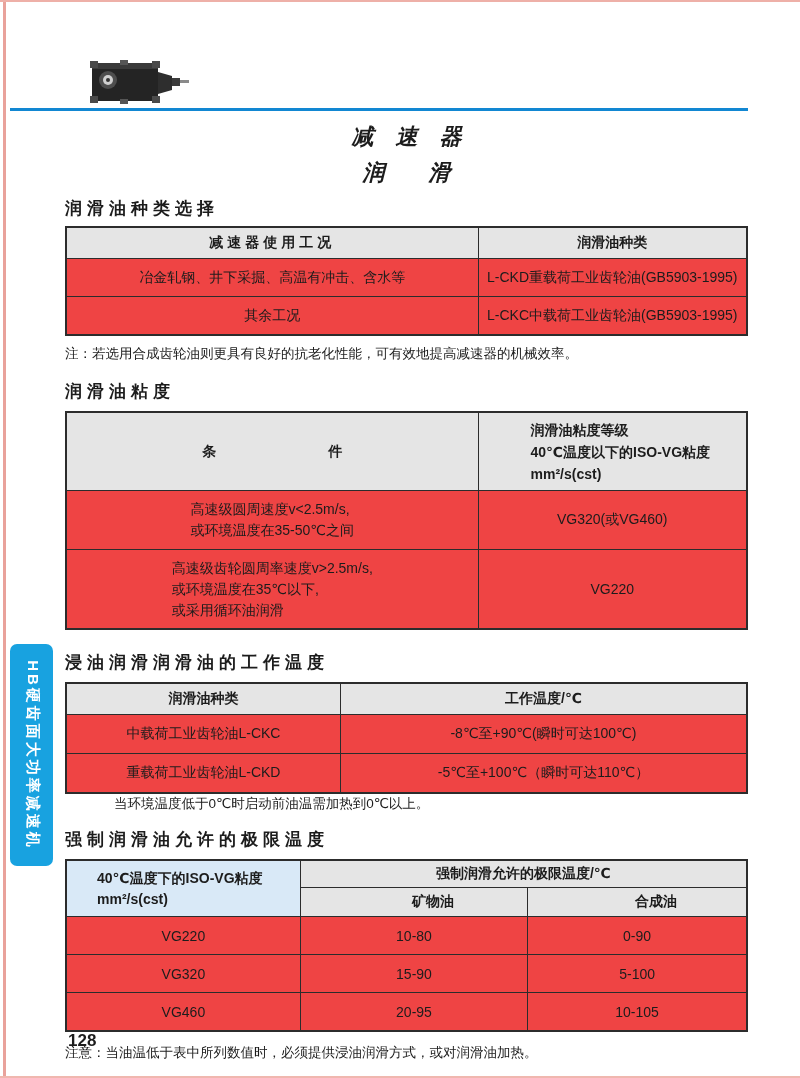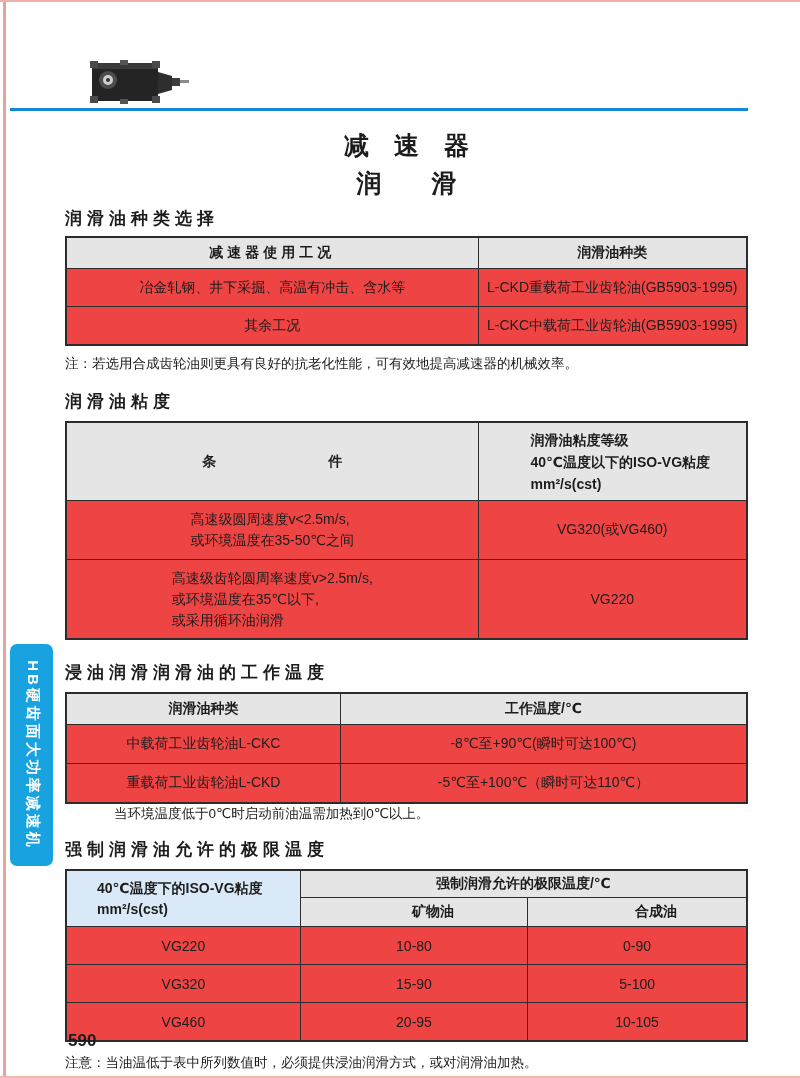--- a/index.html
+++ b/index.html
@@ -11,21 +11,21 @@
   
   .edge-left{position:absolute;left:3px;top:0;bottom:0;width:3px;background:#e9a29b;}
   .edge-top{position:absolute;left:0;right:0;top:0;height:2px;background:#eeb0a8;}
   .edge-bottom{position:absolute;left:0;right:0;bottom:0;height:2px;background:#f0b7af;}
 
   .photo{position:absolute;left:90px;top:58px;width:100px;height:48px;}
   .blue-rule{position:absolute;left:10px;top:108px;width:738px;height:3px;background:#1287d2;}
 
   .content{position:absolute;left:65px;top:122px;width:683px;}
 
-  .doc-title{ text-align:center;font-weight:bold;font-size:25px;line-height:30px;margin:8px;}
+  .doc-title{ text-align:center;font-weight:bold;font-size:22px;line-height:30px;margin:0;font-style:italic;}
   .doc-title.second{margin-top:6px;}
 
   .sec-h{font-size:17px;font-weight:bold;letter-spacing:5px;line-height:20px;margin:0;}
 
   table{width:100%;border-collapse:collapse;table-layout:fixed;
         border:2px solid #2c2c2c;font-size:14px;}
   th,td{border:1px solid #2c2c2c;padding:0 6px;text-align:center;vertical-align:middle;}
   th{background:#e5e5e5;font-weight:bold;}
   td{background:#ef4444;}
   .sp{letter-spacing:4px;}
@@ -216,13 +216,13 @@
   </tbody>
     </table>
   <p class="note m-n4">注意：当油温低于表中所列数值时，必须提供浸油润滑方式，或对润滑油加热。</p>
 
 </div>
 
 <div class="side-tab">
   <span class="tab-text">HB硬齿面大功率减速机</span>
 </div>
 
-<div class="page-num">590</div>
+<div class="page-num">128</div>
 
 </body></html>

